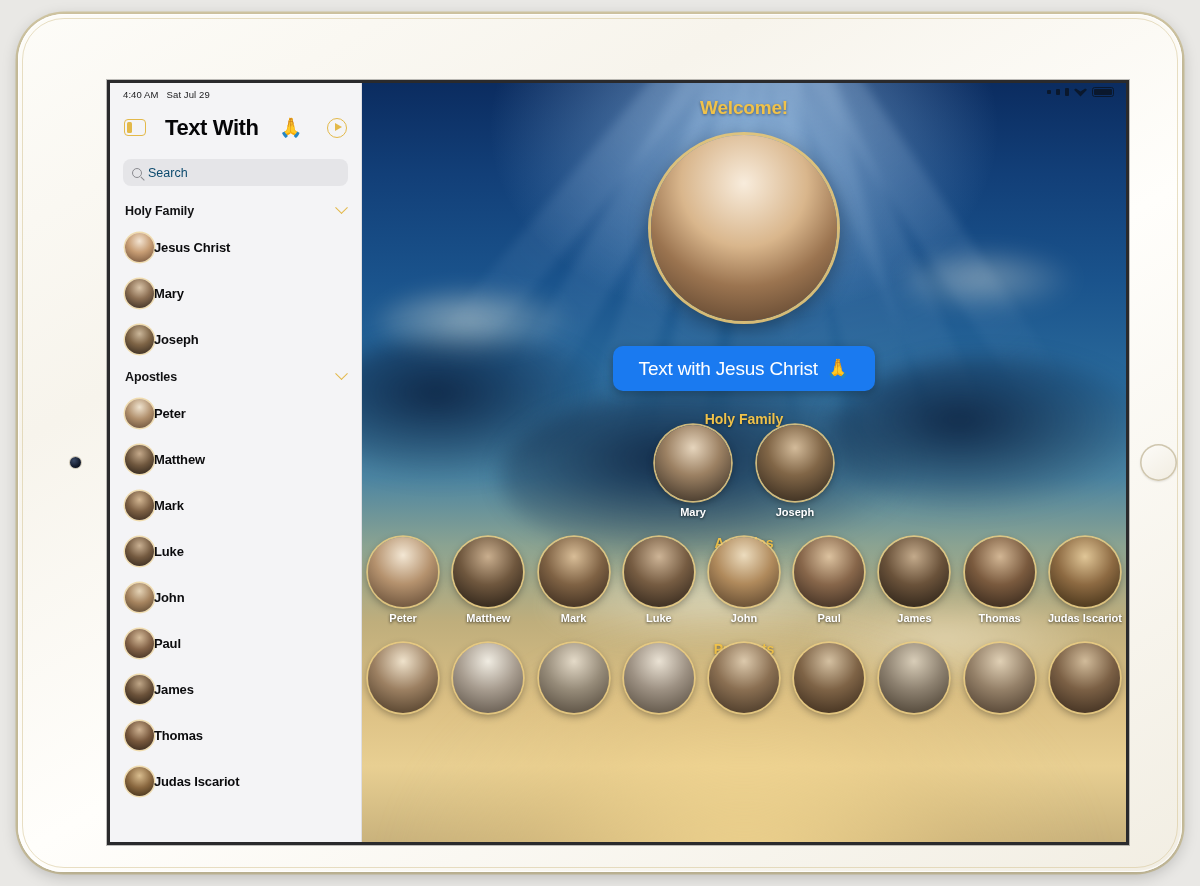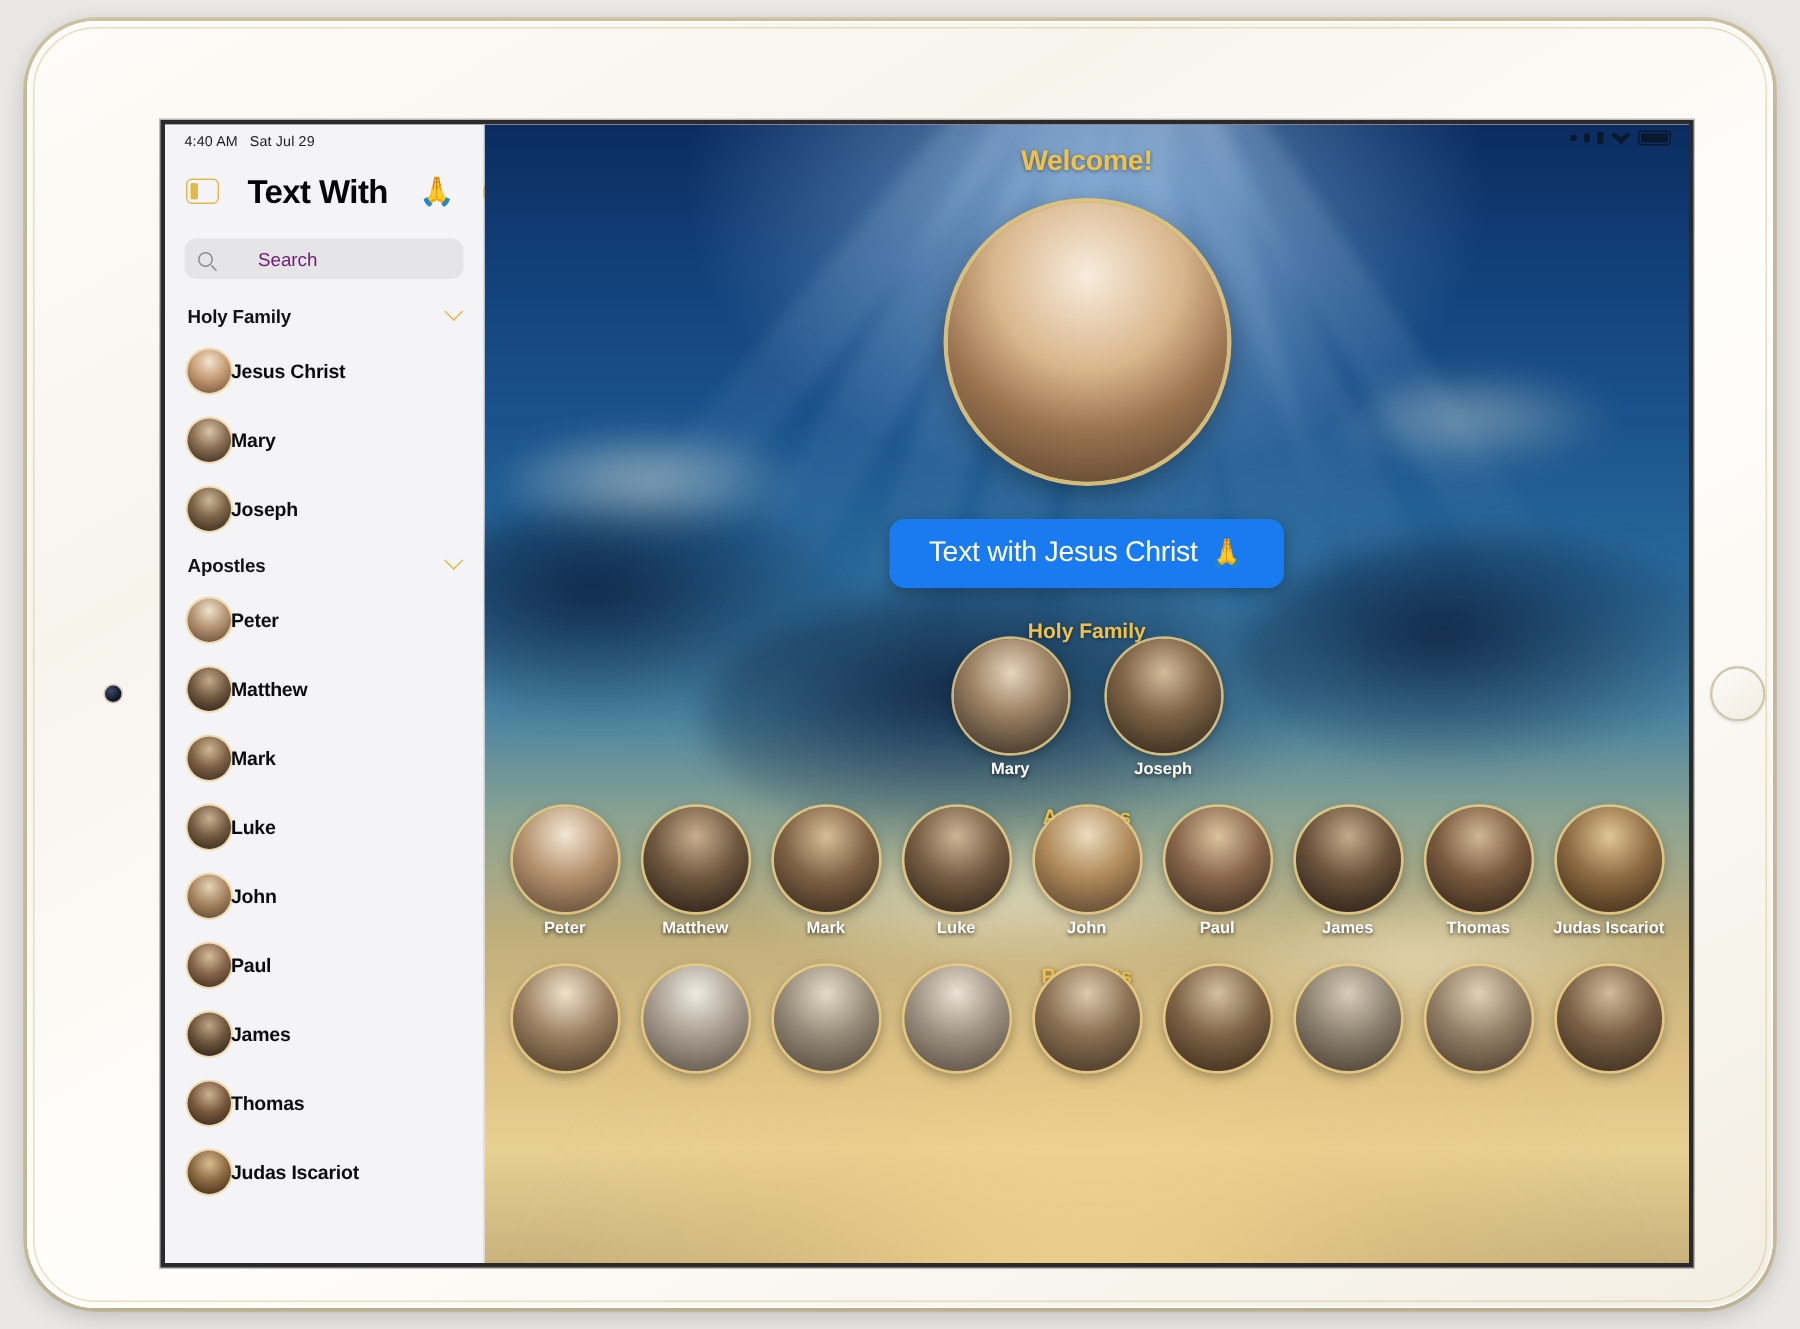--- a/index.html
+++ b/index.html
@@ -58,21 +58,21 @@
     width: 1016px;
     height: 759px;
     background: #f5f5f7;
     overflow: hidden;
     box-shadow: 0 0 0 3px #2a2a2c, 0 0 0 4px rgba(0,0,0,.25);
     display: flex;
   }
 
   
   .sidebar {
-    width: 213px;
+    width: 252px;
     height: 100%;
     background: #f4f4f6;
     border-right: 1px solid #dedee2;
     display: flex;
     flex-direction: column;
     position: relative;
     flex-shrink: 0;
   }
   .statusbar {
     height: 20px;
@@ -149,21 +149,21 @@
     flex-shrink: 0;
   }
   .search-glyph::after {
     content: "";
     position: absolute;
     right: -3.6px; bottom: -2.4px;
     width: 4.6px; height: 1.4px;
     background: #8b8b90;
     transform: rotate(45deg);
   }
-  .search-placeholder { font-size: 12.5px; color: #701a75; margin-left: 24px; }
+  .search-placeholder { font-size: 12.5px; color: #0c4a6e; }
 
   .sb-scroll { flex: 1; overflow: hidden; padding-bottom: 4px; }
   .sb-group-head {
     display: flex;
     align-items: center;
     padding: 6px 15px 5px 15px;
     height: 28px;
   }
   .sb-group-title {
     font-size: 12.5px;

